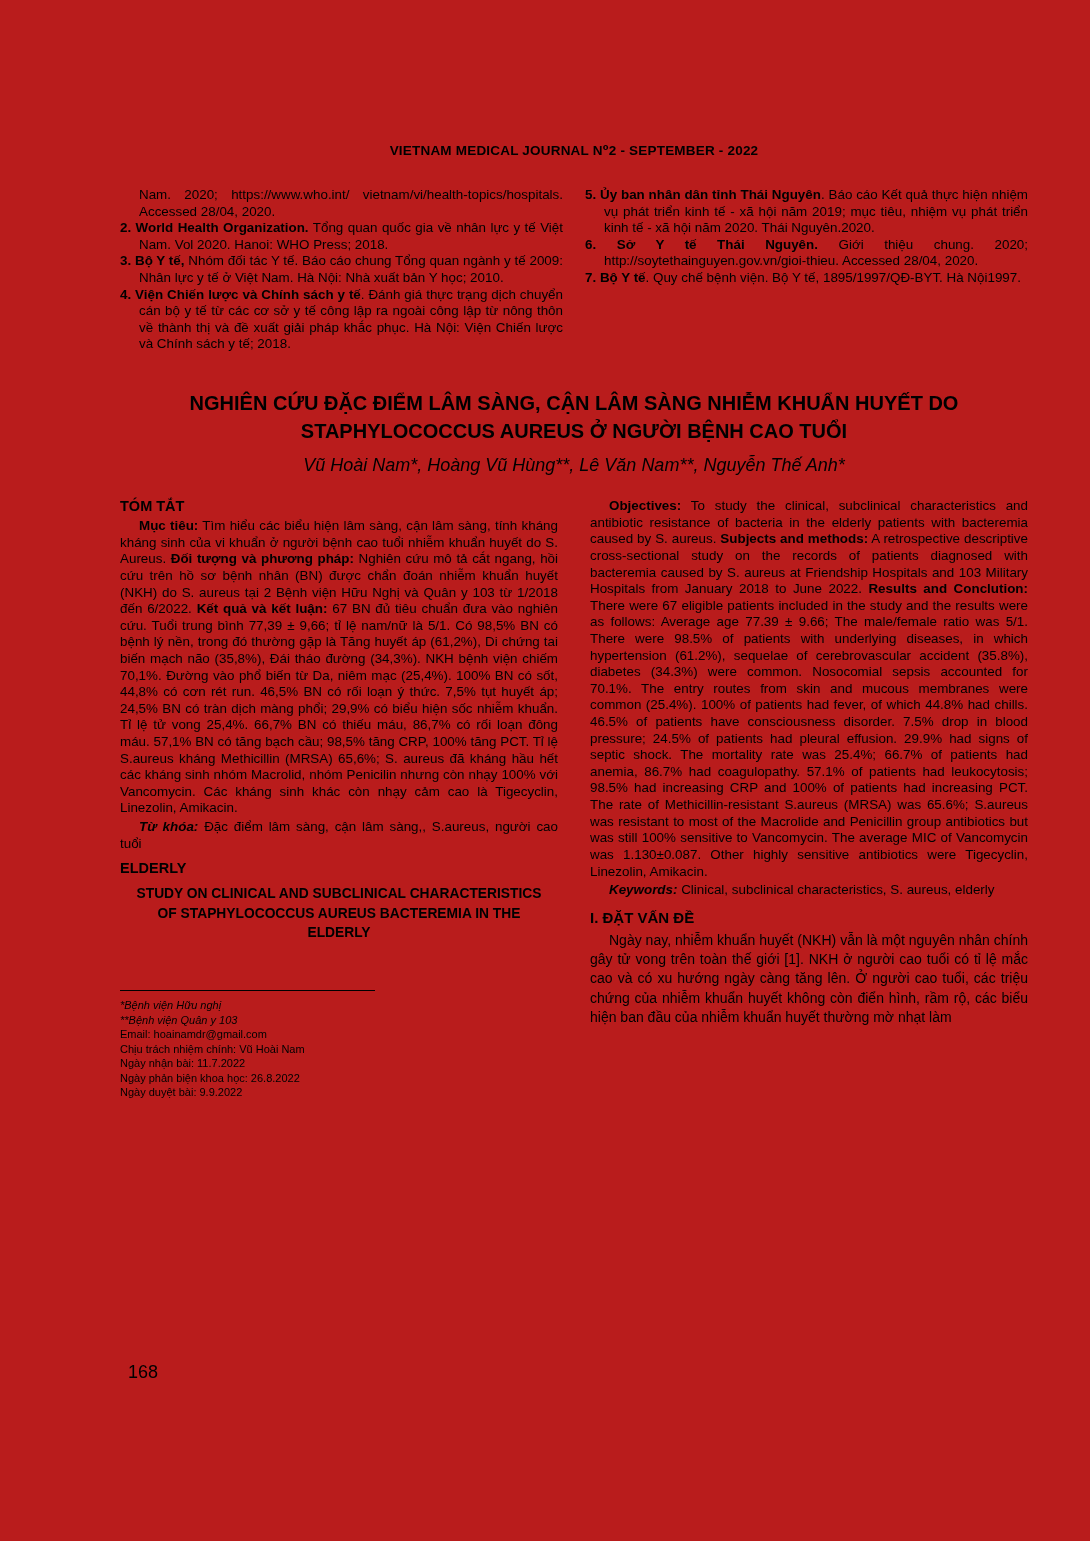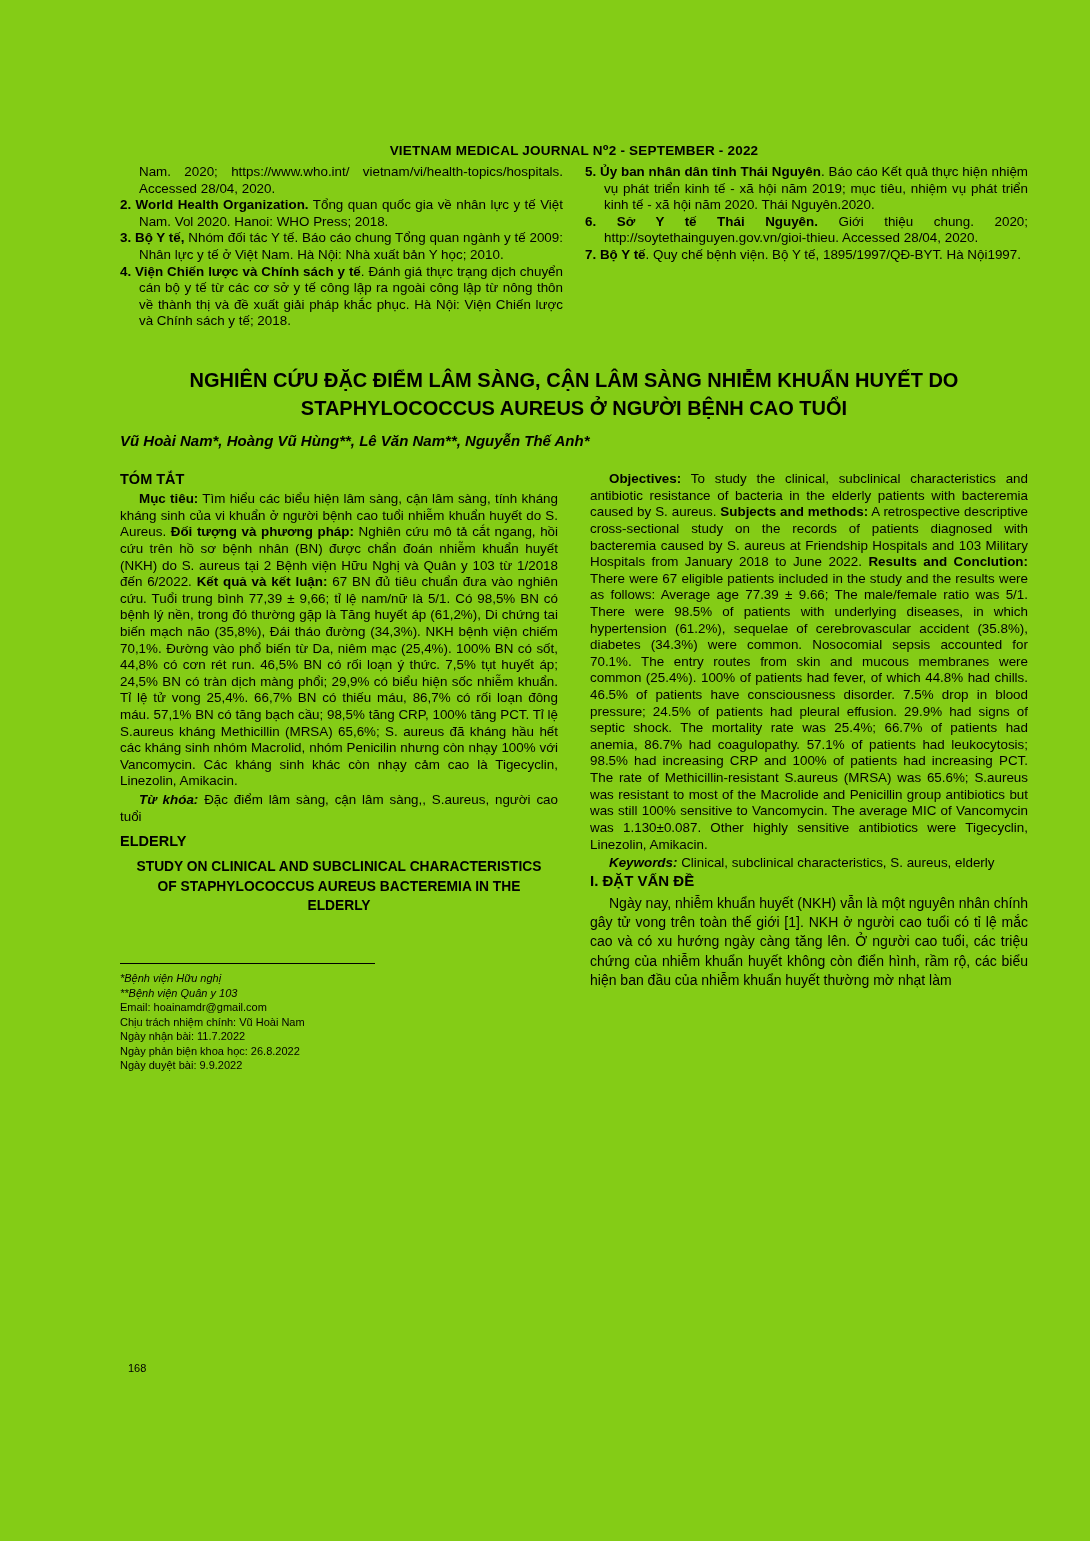--- a/index.html
+++ b/index.html
@@ -1,74 +1,75 @@
 <!DOCTYPE html>
 <html><head>
 <meta charset="utf-8">
 <style>
   * { margin:0; padding:0; box-sizing:border-box; }
   html,body { background:#ffffff; }
   .page {
     position:relative;
     width:1090px; height:1541px;
-    background:#84cc16;
+    background:#b91c1c;
     overflow:hidden;
     color:#000;
     font-family:"Liberation Sans","DejaVu Sans",sans-serif;
     padding:142px 62px 0 120px;
   }
   .journal-header {
     text-align:center;
     font-weight:bold;
     font-size:13.5px;
     letter-spacing:.2px;
   }
-  .ref-columns { display:flex; gap:22px; margin-top:6px; }
+  .ref-columns { display:flex; gap:22px; margin-top:29px; }
   .col { flex:1 1 0; min-width:0; }
   .ref {
     font-size:13.4px; line-height:1.24;
     text-align:justify;
     padding-left:19px; text-indent:-19px;
   }
   .ref.cont { text-indent:0; }
   .seg-b  { font-weight:bold; }
   .seg-i  { font-style:italic; }
   .seg-bi { font-weight:bold; font-style:italic; }
   .article-title {
     margin-top:36px;
     text-align:center;
     font-weight:bold;
     font-size:20px;
     line-height:1.4;
     padding:0 30px;
   }
   .authors {
     margin-top:10px;
-    font-weight:bold; font-style:italic;
-    font-size:15px;
+    text-align:center;
+    font-weight:normal; font-style:italic;
+    font-size:18px;
   }
   .main-columns { display:flex; gap:32px; margin-top:22px; }
   .h-section { font-weight:bold; font-size:14.5px; margin-bottom:4px; }
   .para {
     font-size:13.4px; line-height:1.24;
     text-align:justify;
     text-indent:19px;
   }
   .keywords { margin-top:2px; }
   .h-summary { font-weight:bold; font-size:14.5px; margin-top:8px; }
   .summary-title {
     font-weight:bold; font-size:13.8px;
     text-align:center; line-height:1.4;
     margin-top:8px; padding:0 10px;
   }
   .footnote { margin-top:48px; font-size:11px; line-height:1.32; }
   .footnote-rule { width:255px; border-top:1.5px solid #000; margin-bottom:7px; }
-  .intro-heading { font-weight:bold; font-size:15px; margin-bottom:5px; }
+  .intro-heading { font-weight:bold; font-size:15px; margin-top:10px; margin-bottom:5px; }
   .intro-para { font-size:14px; line-height:1.38; text-align:justify; text-indent:19px; }
-  .page-number { position:absolute; left:128px; top:1362px; font-size:11px; }
+  .page-number { position:absolute; left:128px; top:1362px; font-size:18px; }
 </style>
 </head>
 <body>
 
 <div class="page">
 
   <div class="journal-header">VIETNAM MEDICAL JOURNAL N⁰2 - SEPTEMBER - 2022</div>
 
   <div class="ref-columns">
     <div class="col">

